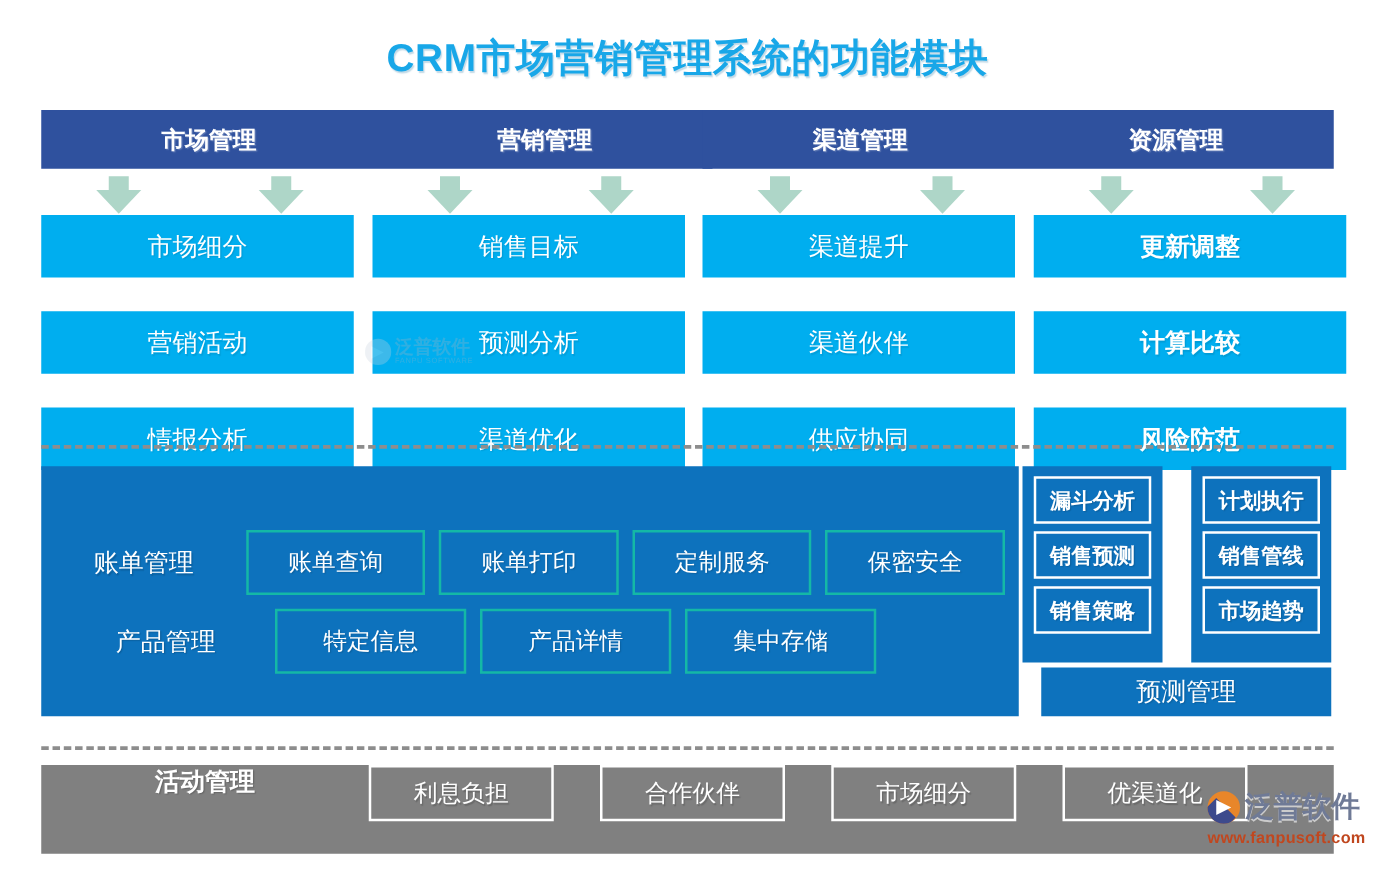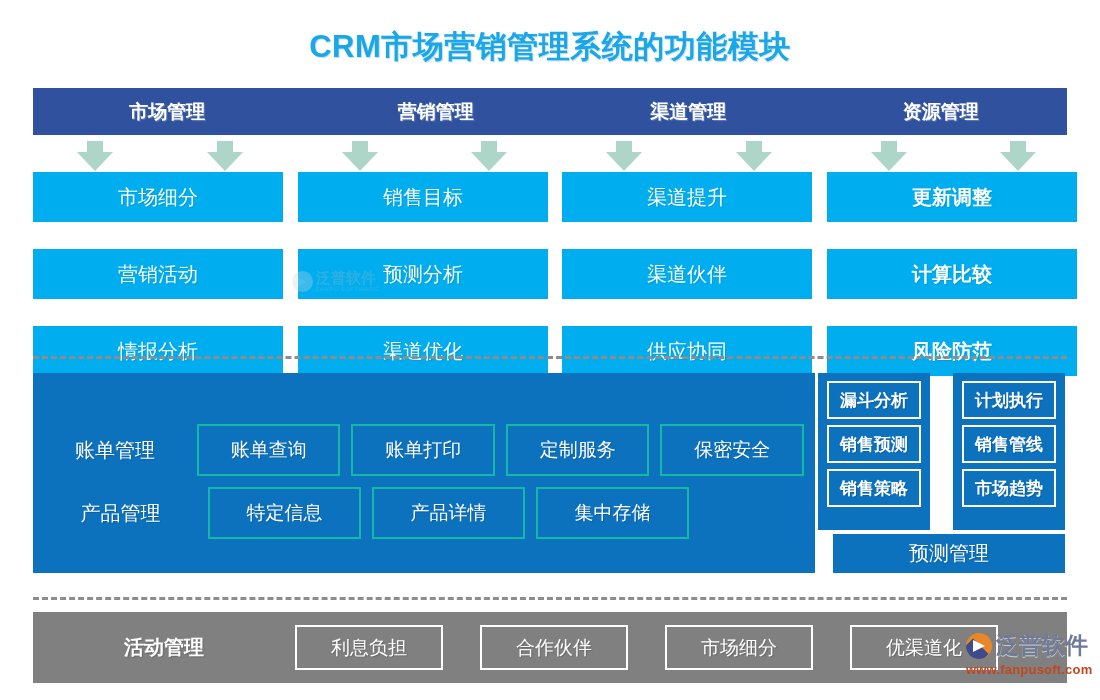--- a/index.html
+++ b/index.html
@@ -131,21 +131,21 @@
   }
   .mid-row {
     position: absolute;
     left: 0;
     width: 782px;
     height: 54px;
     display: flex;
     align-items: center;
   }
   #mid-row-0 { top: 50px; }
-  #mid-row-1 { top: 113px; }
+  #mid-row-1 { top: 113px; padding-left: 12px; }
 
   .mid-label {
     width: 175px;
     text-align: center;
     color: #ffffff;
     font-size: 20px;
     font-weight: normal;
     text-shadow: 1px 1px 1px rgba(0,0,0,0.18);
   }
   .mid-box {
@@ -207,21 +207,21 @@
 
   
   #gray-bar {
     position: absolute;
     left: 33px;
     top: 612px;
     width: 1034px;
     height: 71px;
     background: #808080;
     display: flex;
-    align-items: center;
+    align-items: flex-start;
   }
   #gray-label {
     width: 262px;
     text-align: center;
     color: #ffffff;
     font-size: 20px;
     font-weight: bold;
     text-shadow: 1px 1px 1px rgba(0,0,0,0.2);
   }
   .gray-box {

